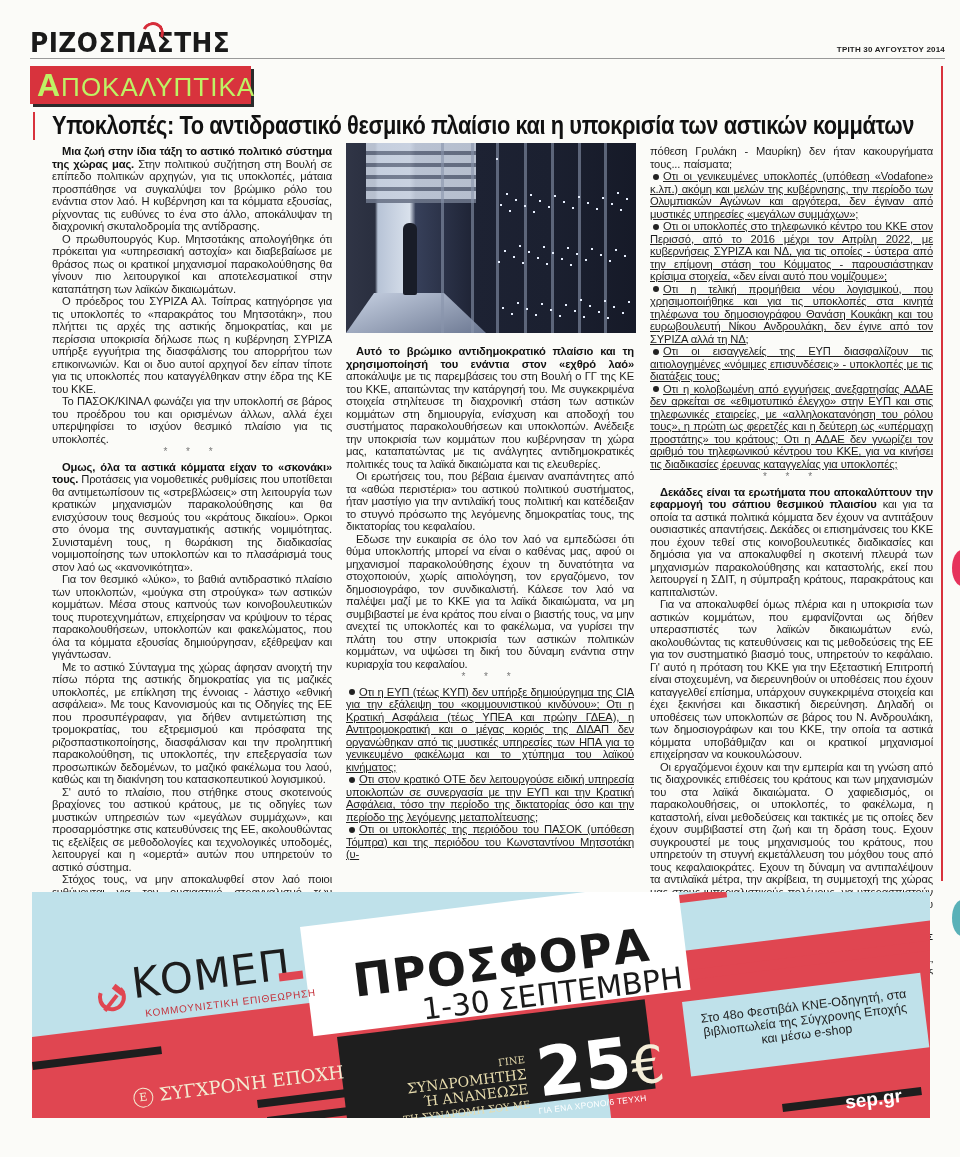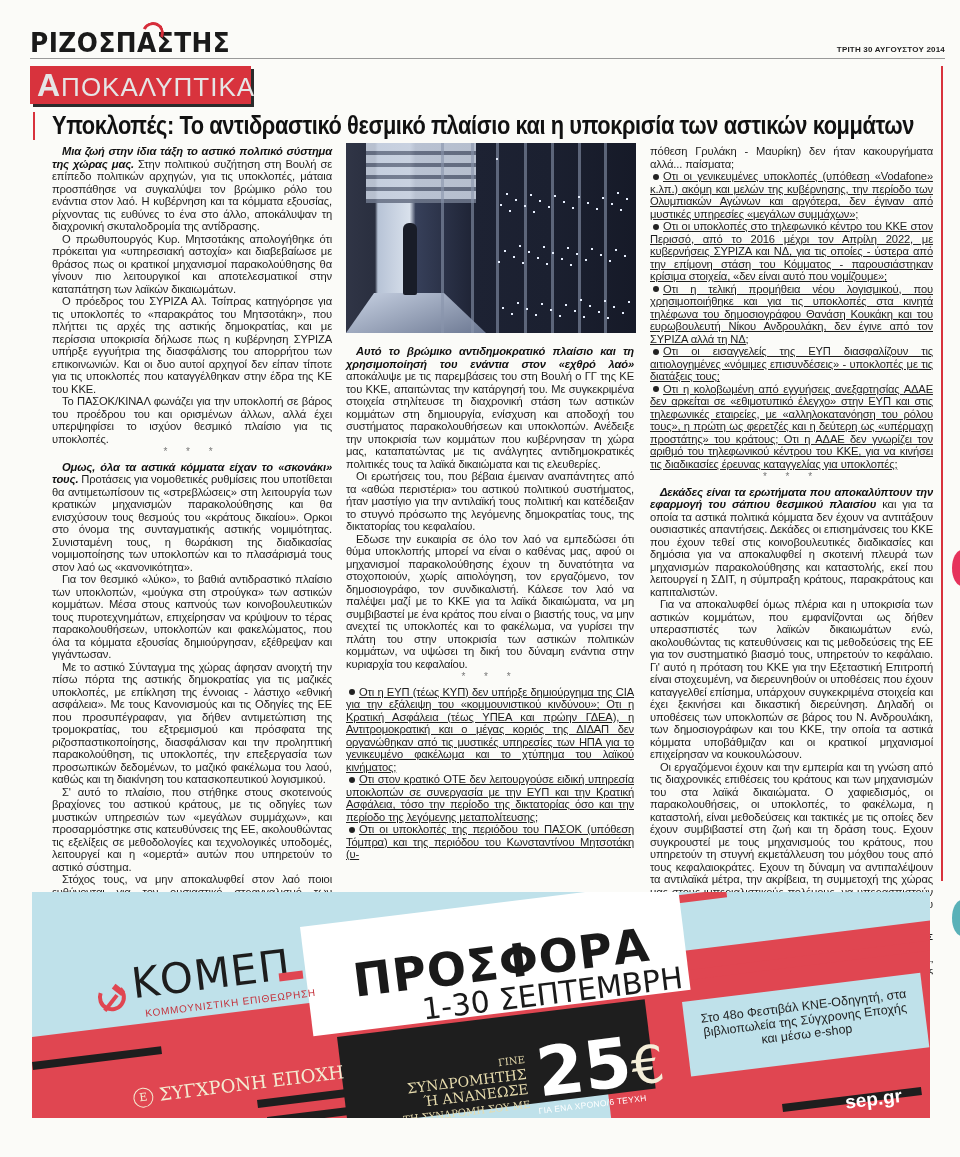--- a/index.html
+++ b/index.html
@@ -7,34 +7,34 @@
   body { position: relative; font-family: "Liberation Sans", sans-serif; color: #1c1c1c; }
 
   
   .masthead { position: absolute; left: 30px; top: 27px; width: 915px; height: 30px; }
   .logo { position: absolute; left: 0; top: 0; font-family: "DejaVu Sans", sans-serif; font-weight: bold; font-size: 27px; letter-spacing: 0.5px; color: #1a1a1a; transform: scaleX(0.92); transform-origin: left; }
   .logo-mark { position: absolute; left: 112px; top: -5px; width: 22px; height: 22px; border: 3px solid #d62d3a; border-radius: 50%; border-bottom-color: transparent; border-left-color: transparent; transform: rotate(-20deg); }
   .date { position: absolute; right: 0; top: 18px; font-size: 8px; font-weight: bold; color: #222; letter-spacing: 0.2px; }
   .rule-top { position: absolute; left: 30px; top: 58px; width: 915px; height: 1px; background: #999; }
 
   
-  .section-label { position: absolute; left: 30px; top: 66px; width: 221px; height: 38px; background: #d8333d; box-shadow: 3px 3px 0 #2b2b2b; color: #e5e5e5; font-size: 26px; padding-left: 7px; line-height: 38px; letter-spacing: 1px; }
+  .section-label { position: absolute; left: 30px; top: 66px; width: 221px; height: 38px; background: #d8333d; box-shadow: 3px 3px 0 #2b2b2b; color: #bef264; font-size: 26px; padding-left: 7px; line-height: 38px; letter-spacing: 1px; }
   .section-label .cap { font-size: 32px; font-weight: bold; }
   .vrule-right { position: absolute; left: 941px; top: 66px; width: 2px; height: 815px; background: #d8333d; }
   .vrule-left { position: absolute; left: 33px; top: 112px; width: 2px; height: 28px; background: #d8333d; }
 
   
   .headline { position: absolute; left: 52px; top: 110px; width: 880px; font-size: 26px; font-weight: bold; letter-spacing: -0.5px; color: #111; transform: scaleX(0.84); transform-origin: left; white-space: nowrap; }
 
   
   .col { position: absolute; font-size: 11.2px; line-height: 12.5px; text-align: justify; hyphens: auto; color: #1e1e1e; letter-spacing: -0.15px; }
   .col p { text-indent: 10px; }
   .col p.noindent { text-indent: 0; }
   .col p.bullet { text-indent: 0; text-decoration: underline; }
-  .col b { color: #111; font-style: italic; }
+  .col b { color: #111; }
   .col-1 { left: 52px; top: 145px; width: 280px; }
   .col-2 { left: 346px; top: 345px; width: 288px; }
   .col-3 { left: 650px; top: 145px; width: 283px; }
   .stars { text-align: center; text-indent: 0 !important; color: #777; font-size: 10px; letter-spacing: 8px; padding: 1px 0 2px; }
   .dot { display: inline-block; width: 6px; height: 6px; background: #222; border-radius: 50%; margin: 0 4px 1px 3px; vertical-align: middle; }
 
   
   .photo { position: absolute; left: 346px; top: 143px; width: 290px; height: 190px; overflow: hidden;
     background: linear-gradient(90deg, #303546 0%, #2a2f3f 10%, #b7c3d6 11%, #d9e1ec 22%, #37405a 24%, #1d2233 45%, #1b2030 70%, #161a28 100%); }
   .photo .ceil { position: absolute; left: 20px; top: 0; width: 110px; height: 60px; background: repeating-linear-gradient(180deg, #c7d0df 0 8px, #6b7488 8px 12px); opacity: 0.9; }
@@ -186,21 +186,21 @@
 <div class="col col-2">
     <p><b>Αυτό το βρώμικο αντιδημοκρατικό πλαίσιο και τη χρησιμοποίησή του ενάντια στον «εχθρό λαό»</b><span> αποκάλυψε με τις παρεμβάσεις του στη Βουλή ο ΓΓ της ΚΕ του ΚΚΕ, απαιτώντας την κατάργησή του. Με συγκεκριμένα στοιχεία στηλίτευσε τη διαχρονική στάση των αστικών κομμάτων στη δημιουργία, ενίσχυση και αποδοχή του συστήματος παρακολουθήσεων και υποκλοπών. Ανέδειξε την υποκρισία των κομμάτων που κυβέρνησαν τη χώρα μας, καταπατώντας με τις ανάλγητες αντιδημοκρατικές πολιτικές τους τα λαϊκά δικαιώματα και τις ελευθερίες.</span></p>
     <p><span>Οι ερωτήσεις του, που βέβαια έμειναν αναπάντητες από τα «αθώα περιστέρια» του αστικού πολιτικού συστήματος, ήταν μαστίγιο για την αντιλαϊκή τους πολιτική και κατέδειξαν το στυγνό πρόσωπο της λεγόμενης δημοκρατίας τους, της δικτατορίας του κεφαλαίου.</span></p>
     <p><span>Εδωσε την ευκαιρία σε όλο τον λαό να εμπεδώσει ότι θύμα υποκλοπής μπορεί να είναι ο καθένας μας, αφού οι μηχανισμοί παρακολούθησης έχουν τη δυνατότητα να στοχοποιούν, χωρίς αιτιολόγηση, τον εργαζόμενο, τον δημοσιογράφο, τον συνδικαλιστή. Κάλεσε τον λαό να παλέψει μαζί με το ΚΚΕ για τα λαϊκά δικαιώματα, να μη συμβιβαστεί με ένα κράτος που είναι ο βιαστής τους, να μην ανεχτεί τις υποκλοπές και το φακέλωμα, να γυρίσει την πλάτη του στην υποκρισία των αστικών πολιτικών κομμάτων, να υψώσει τη δική του δύναμη ενάντια στην κυριαρχία του κεφαλαίου.</span></p>
     <p class="stars">* * *</p>
     <p class="bullet"><span class="dot"></span><span>Οτι η ΕΥΠ (τέως ΚΥΠ) δεν υπήρξε δημιούργημα της CIA για την εξάλειψη του «κομμουνιστικού κινδύνου»; Οτι η Κρατική Ασφάλεια (τέως ΥΠΕΑ και πρώην ΓΔΕΑ), η Αντιτρομοκρατική και ο μέγας κοριός της ΔΙΔΑΠ δεν οργανώθηκαν από τις μυστικές υπηρεσίες των ΗΠΑ για το γενικευμένο φακέλωμα και το χτύπημα του λαϊκού κινήματος;</span></p>
     <p class="bullet"><span class="dot"></span><span>Οτι στον κρατικό ΟΤΕ δεν λειτουργούσε ειδική υπηρεσία υποκλοπών σε συνεργασία με την ΕΥΠ και την Κρατική Ασφάλεια, τόσο την περίοδο της δικτατορίας όσο και την περίοδο της λεγόμενης μεταπολίτευσης;</span></p>
     <p class="bullet"><span class="dot"></span><span>Οτι οι υποκλοπές της περιόδου του ΠΑΣΟΚ (υπόθεση Τόμπρα) και της περιόδου του Κωνσταντίνου Μητσοτάκη (υ-</span></p>
   </div>
 <div class="col col-3">
-<p class="noindent"><span>πόθεση Γρυλάκη - Μαυρίκη) δεν ήταν κακουργήματα αλλά... παίσματα;</span></p>
+<p class="noindent"><span>πόθεση Γρυλάκη - Μαυρίκη) δεν ήταν κακουργήματα τους... παίσματα;</span></p>
     <p class="bullet"><span class="dot"></span><span>Οτι οι γενικευμένες υποκλοπές (υπόθεση «Vodafone» κ.λπ.) ακόμη και μελών της κυβέρνησης, την περίοδο των Ολυμπιακών Αγώνων και αργότερα, δεν έγιναν από μυστικές υπηρεσίες «μεγάλων συμμάχων»;</span></p>
     <p class="bullet"><span class="dot"></span><span>Οτι οι υποκλοπές στο τηλεφωνικό κέντρο του ΚΚΕ στον Περισσό, από το 2016 μέχρι τον Απρίλη 2022, με κυβερνήσεις ΣΥΡΙΖΑ και ΝΔ, για τις οποίες - ύστερα από την επίμονη στάση του Κόμματος - παρουσιάστηκαν κρίσιμα στοιχεία, «δεν είναι αυτό που νομίζουμε»;</span></p>
     <p class="bullet"><span class="dot"></span><span>Οτι η τελική προμήθεια νέου λογισμικού, που χρησιμοποιήθηκε και για τις υποκλοπές στα κινητά τηλέφωνα του δημοσιογράφου Θανάση Κουκάκη και του ευρωβουλευτή Νίκου Ανδρουλάκη, δεν έγινε από τον ΣΥΡΙΖΑ αλλά τη ΝΔ;</span></p>
     <p class="bullet"><span class="dot"></span><span>Οτι οι εισαγγελείς της ΕΥΠ διασφαλίζουν τις αιτιολογημένες «νόμιμες επισυνδέσεις» - υποκλοπές με τις διατάξεις τους;</span></p>
     <p class="bullet"><span class="dot"></span><span>Οτι η κολοβωμένη από εγγυήσεις ανεξαρτησίας ΑΔΑΕ δεν αρκείται σε «εθιμοτυπικό έλεγχο» στην ΕΥΠ και στις τηλεφωνικές εταιρείες, με «αλληλοκατανόηση του ρόλου τους», η πρώτη ως φερετζές και η δεύτερη ως «υπέρμαχη προστάτης» του κράτους; Οτι η ΑΔΑΕ δεν γνωρίζει τον αριθμό του τηλεφωνικού κέντρου του ΚΚΕ, για να κινήσει τις διαδικασίες έρευνας καταγγελίας για υποκλοπές;</span></p>
     <p class="stars">* * *</p>
     <p><b>Δεκάδες είναι τα ερωτήματα που αποκαλύπτουν την εφαρμογή του σάπιου θεσμικού πλαισίου</b><span> και για τα οποία τα αστικά πολιτικά κόμματα δεν έχουν να αντιτάξουν ουσιαστικές απαντήσεις. Δεκάδες οι επισημάνσεις του ΚΚΕ που έχουν τεθεί στις κοινοβουλευτικές διαδικασίες και δημόσια για να αποκαλυφθεί η σκοτεινή πλευρά των μηχανισμών παρακολούθησης και καταστολής, εκεί που λειτουργεί η ΣΔΙΤ, η σύμπραξη κράτους, παρακράτους και καπιταλιστών.</span></p>
     <p><span>Για να αποκαλυφθεί όμως πλέρια και η υποκρισία των αστικών κομμάτων, που εμφανίζονται ως δήθεν υπερασπιστές των λαϊκών δικαιωμάτων ενώ, ακολουθώντας τις κατευθύνσεις και τις μεθοδεύσεις της ΕΕ για τον συστηματικό βιασμό τους, υπηρετούν το κεφάλαιο. Γι' αυτό η πρόταση του ΚΚΕ για την Εξεταστική Επιτροπή είναι στοχευμένη, να διερευνηθούν οι υποθέσεις που έχουν καταγγελθεί επίσημα, υπάρχουν συγκεκριμένα στοιχεία και έχει ξεκινήσει και δικαστική διερεύνηση. Δηλαδή οι υποθέσεις των υποκλοπών σε βάρος του Ν. Ανδρουλάκη, των δημοσιογράφων και του ΚΚΕ, την οποία τα αστικά κόμματα υποβάθμιζαν και οι κρατικοί μηχανισμοί επιχείρησαν να κουκουλώσουν.</span></p>
     <p><span>Οι εργαζόμενοι έχουν και την εμπειρία και τη γνώση από τις διαχρονικές επιθέσεις του κράτους και των μηχανισμών του στα λαϊκά δικαιώματα. Ο χαφιεδισμός, οι παρακολουθήσεις, οι υποκλοπές, το φακέλωμα, η καταστολή, είναι μεθοδεύσεις και τακτικές με τις οποίες δεν έχουν συμβιβαστεί στη ζωή και τη δράση τους. Εχουν συγκρουστεί με τους μηχανισμούς του κράτους, που υπηρετούν τη στυγνή εκμετάλλευση του μόχθου τους από τους κεφαλαιοκράτες. Εχουν τη δύναμη να αντιπαλέψουν τα αντιλαϊκά μέτρα, την ακρίβεια, τη συμμετοχή της χώρας μας στους ιμπεριαλιστικούς πολέμους, να υπερασπιστούν τα λαϊκά δικαιώματα, παλεύοντας για την κατάργηση του αντιδραστικού θεσμικού πλαισίου και για τις υποκλοπές.</span></p>
     <div class="signature">Γιώργος ΠΑΛΙΟΥΡΑΣ</div>

